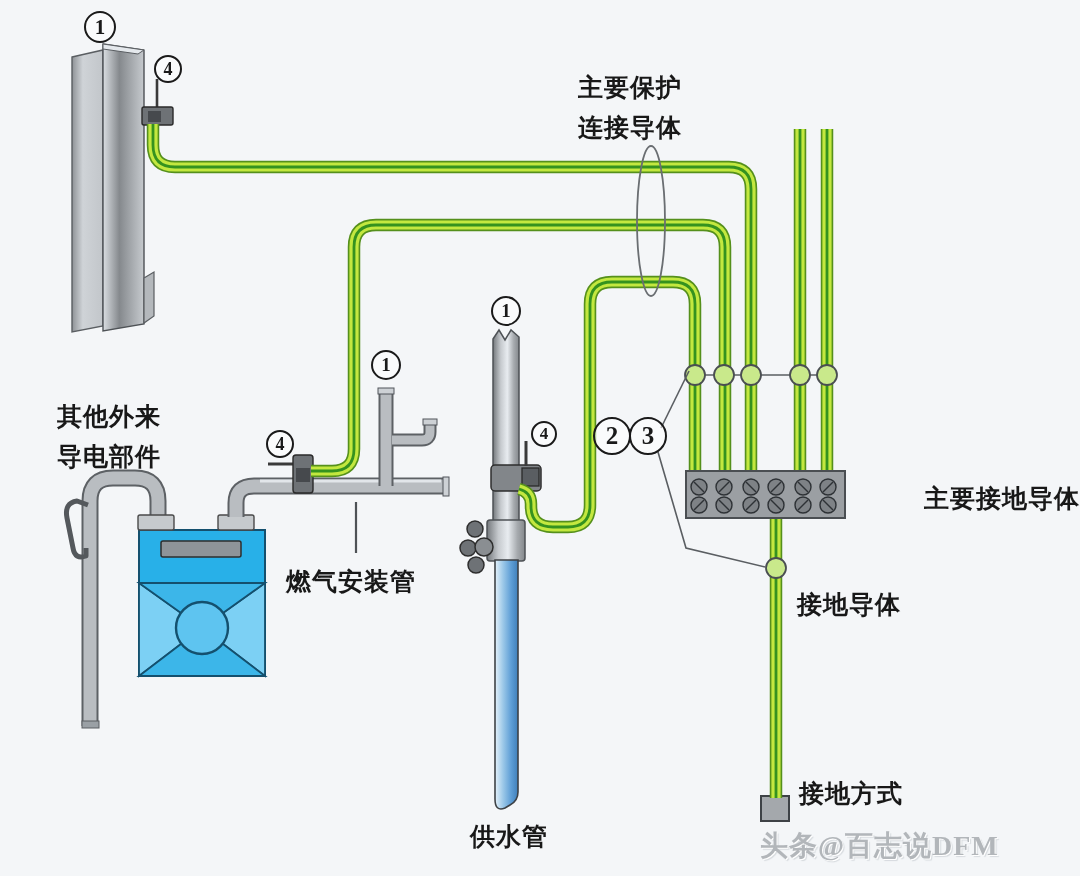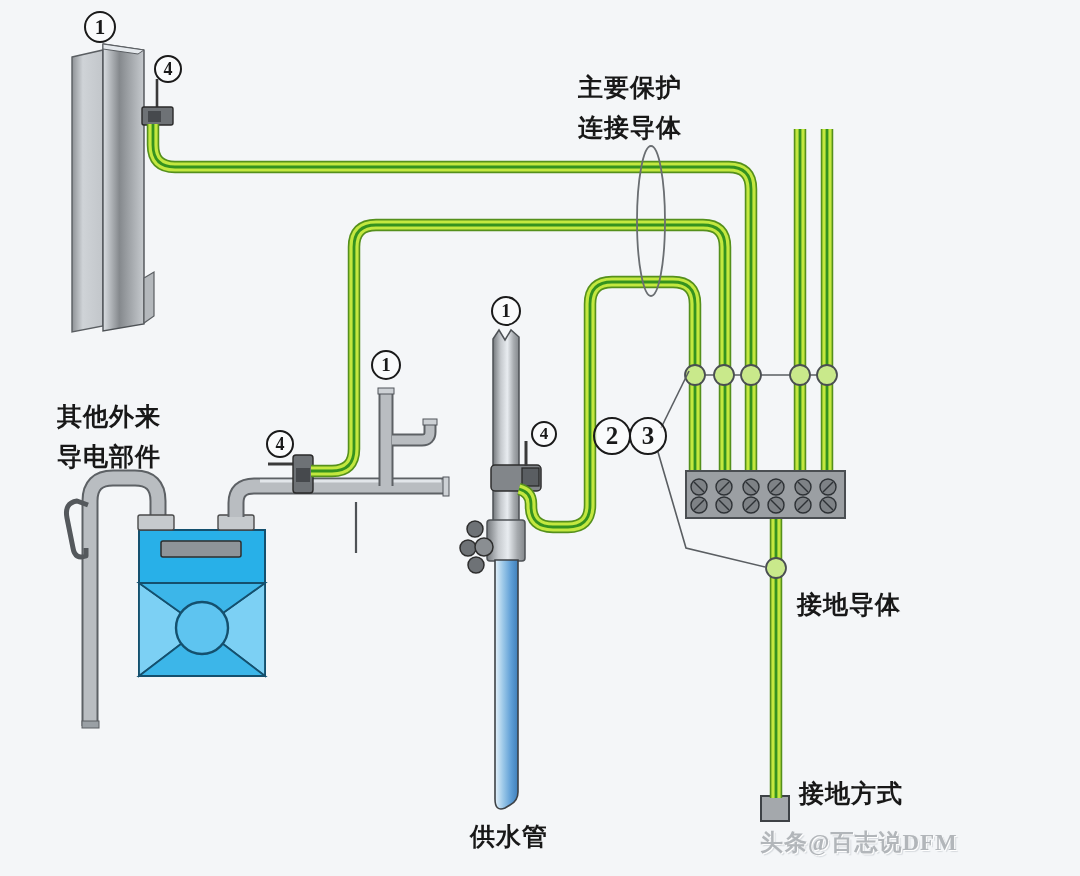--- a/index.html
+++ b/index.html
@@ -36,21 +36,21 @@
     color:#1a1a1a;font-weight:700;box-sizing:border-box;
   }
   .m32{width:32px;height:32px;font-size:21px;}
   .m30{width:30px;height:30px;font-size:19px;}
   .m28{width:28px;height:28px;font-size:18px;}
   .m26{width:26px;height:26px;font-size:17px;}
   .m38{width:38px;height:38px;font-size:25px;border-width:2.5px;}
 
   .watermark{
     position:absolute;left:760px;top:827px;width:310px;
-    font-size:23px;font-weight:700;color:#b2b6ba;letter-spacing:1px;
+    font-size:28px;font-weight:700;color:#b2b6ba;letter-spacing:1px;
     text-shadow:1px 1px 0 #ffffff,2px 2px 1px #d6dade;
   }
 </style>
 </head>
 <body>
 
 <div id="stage">
 
   <svg id="art" width="1080" height="876" viewBox="0 0 1080 876">
     <defs>
@@ -232,23 +232,25 @@
     <line x1="356" y1="502" x2="356" y2="553" stroke="#4e5256" stroke-width="2.2"></line>
   </svg>
 
   <div class="lbl f25 center" style="left:578px;top:68px;width:112px;">主要保护
 连接导体</div>
 
 
   <div class="lbl f25" style="left:57px;top:353px;width:110px;margin-top:44px;">其他外来
 导电部件</div>
 
+  <div class="lbl f25" style="left:286px;top:562px;">燃气安装管</div>
 
   <div class="lbl f25" style="left:470px;top:817px;">供水管</div>
 
+  <div class="lbl f25" style="left:924px;top:479px;">主要接地导体</div>
 
   <div class="lbl f25" style="left:799px;top:774px;">接地方式</div>
 
   <div class="lbl f25" style="left:797px;top:585px;">接地导体</div>
 
   <span class="marker m32" style="left:84px;top:11px;">1</span>
   <span class="marker m28" style="left:154px;top:55px;">4</span>
   <span class="marker m30" style="left:371px;top:350px;">1</span>
   <span class="marker m28" style="left:266px;top:430px;">4</span>
   <span class="marker m30" style="left:491px;top:296px;">1</span>

